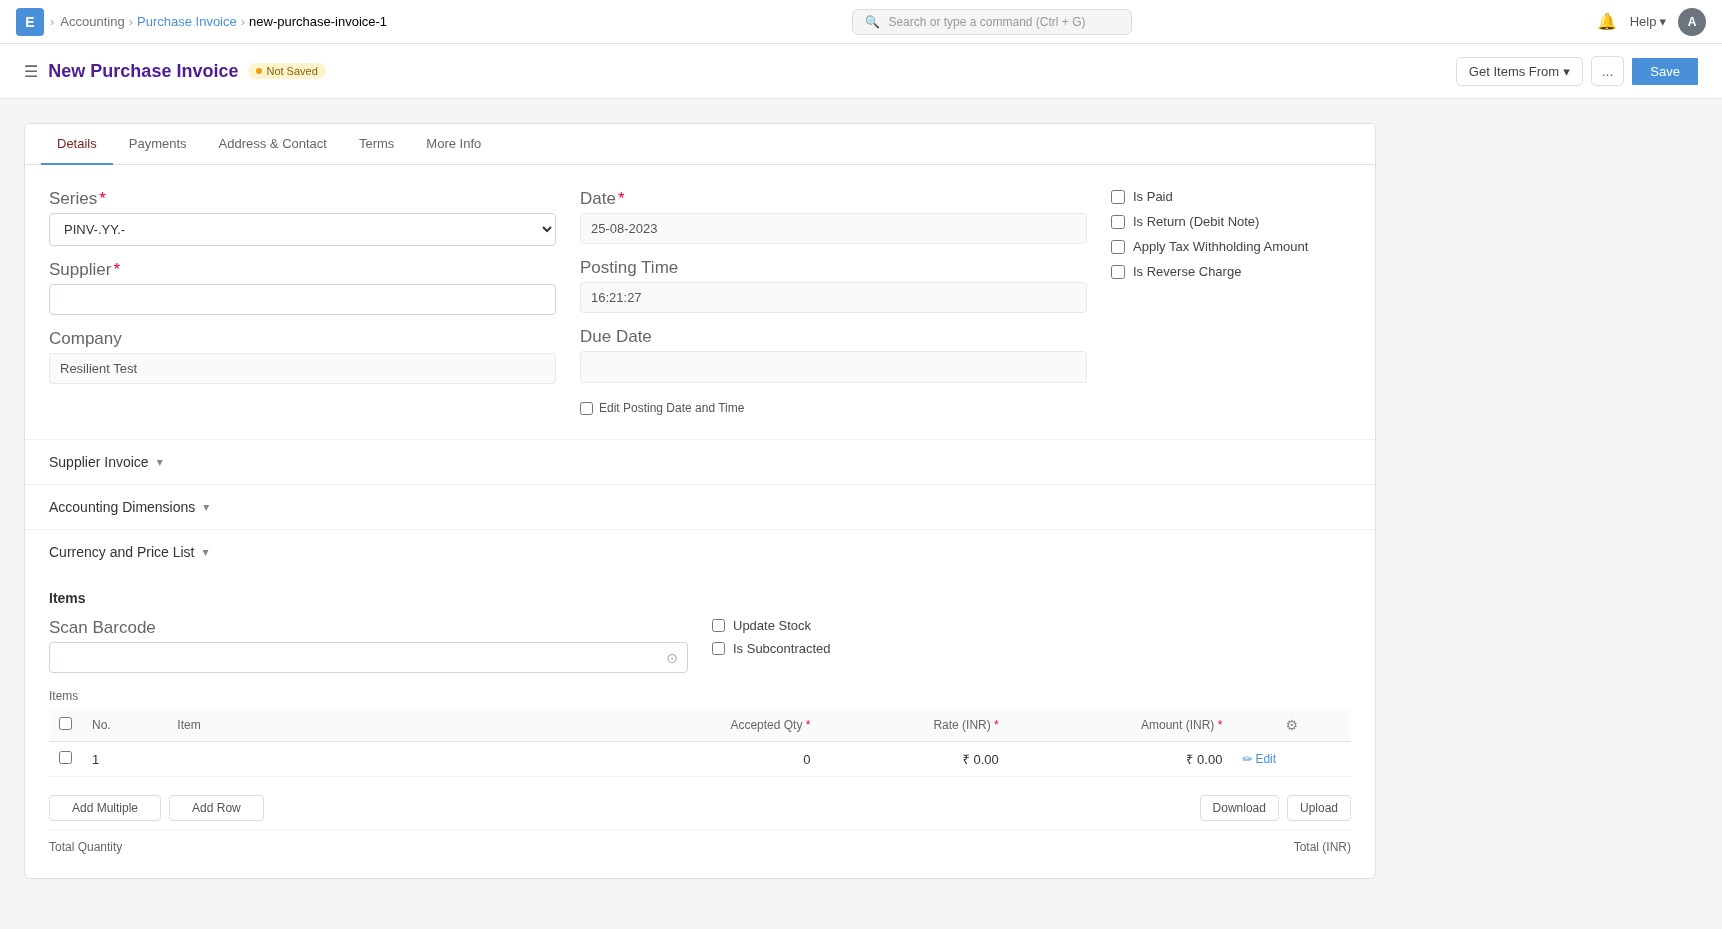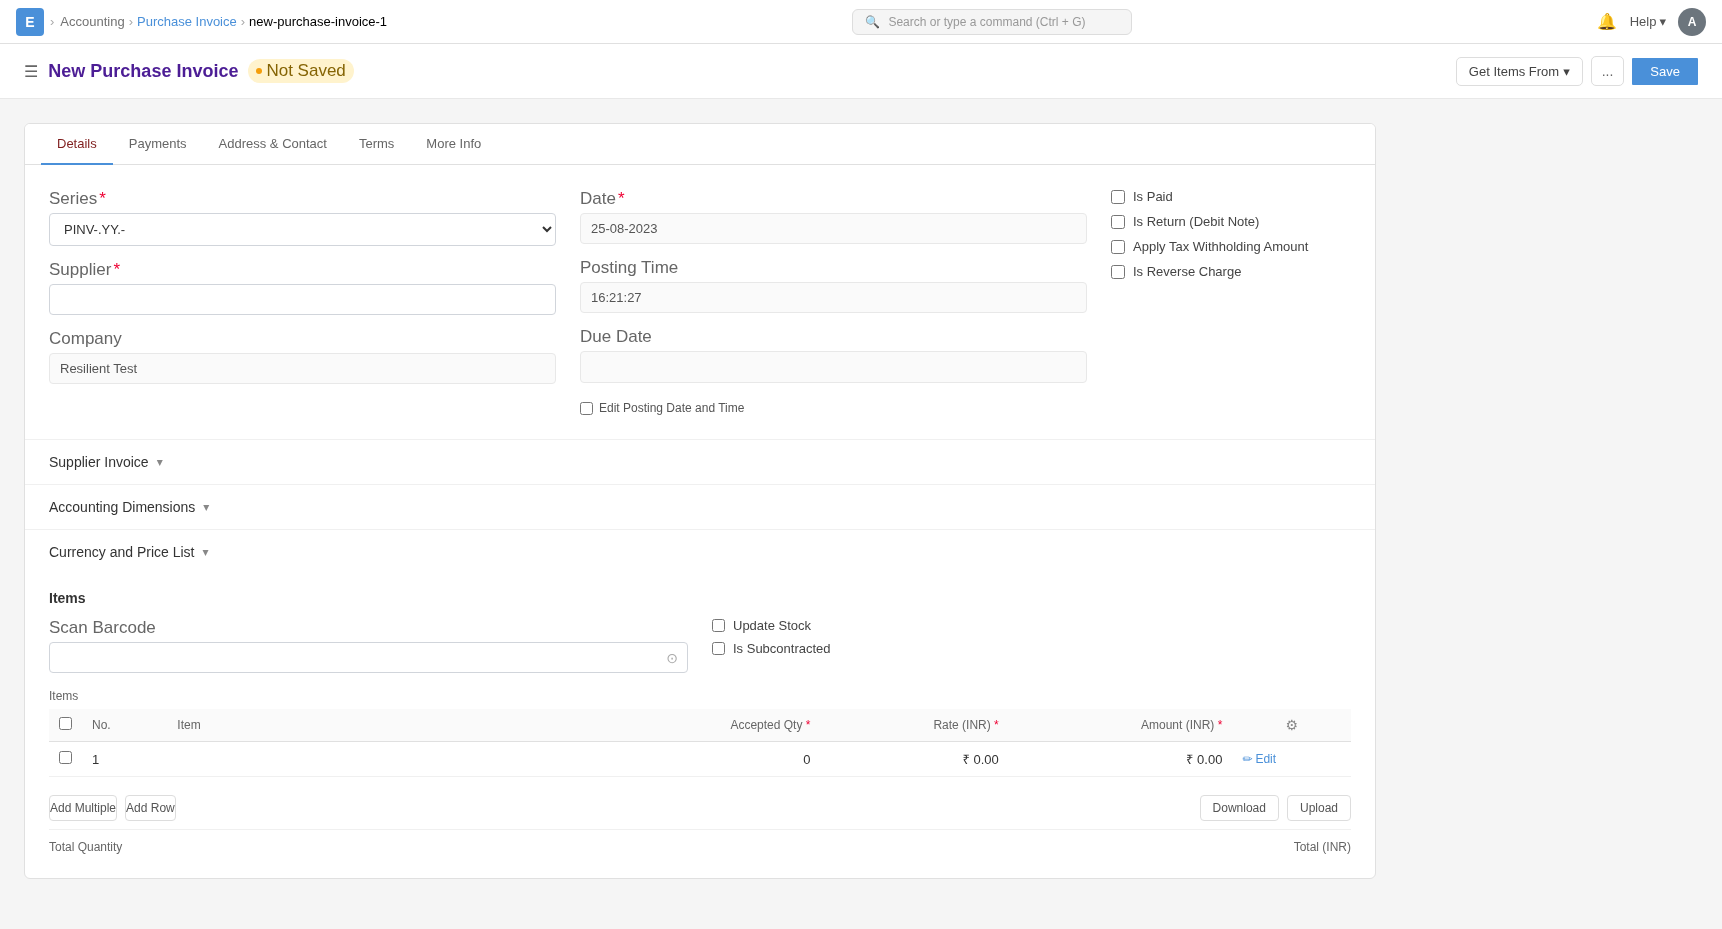--- a/index.html
+++ b/index.html
@@ -44,21 +44,21 @@
       display: flex; align-items: center; justify-content: space-between;
       background: #fff; border-bottom: 1px solid #e8e8e8;
       padding: 12px 24px;
     }
     .page-header-left { display: flex; align-items: center; gap: 10px; }
     .hamburger { font-size: 16px; color: #666; cursor: pointer; }
     .page-title { font-size: 18px; font-weight: 600; color: #4c1d95; }
     .status-badge {
       display: inline-flex; align-items: center; gap: 4px;
       background: #fff3cd; color: #856404; border-radius: 12px;
-      padding: 2px 8px; font-size: 17px; font-weight: 500;
+      padding: 2px 8px; font-size: 11px; font-weight: 500;
     }
     .status-dot { width: 6px; height: 6px; background: #f59e0b; border-radius: 50%; }
     .page-header-right { display: flex; align-items: center; gap: 8px; }
     .get-items-btn {
       display: flex; align-items: center; gap: 4px;
       border: 1px solid #ddd; border-radius: 5px; background: #fff;
       padding: 6px 12px; font-size: 13px; color: #444; cursor: pointer;
     }
     .more-btn {
       border: 1px solid #ddd; border-radius: 5px; background: #fff;
@@ -144,21 +144,21 @@
     }
     .items-table td {
       padding: 8px 10px; font-size: 13px; border-bottom: 1px solid #f0f0f0;
       vertical-align: middle;
     }
     .items-table .num-cell { text-align: right; }
     .edit-link { color: #4a90d9; font-size: 12px; cursor: pointer; text-decoration: none; display: flex; align-items: center; gap: 3px; }
     .table-actions { display: flex; gap: 8px; margin-top: 8px; }
     .action-btn {
       border: 1px solid #ddd; border-radius: 4px; background: #fff;
-      padding: 5px 0; font-size: 12px; color: #555; cursor: pointer;
+      padding: 5px 22px; font-size: 12px; color: #555; cursor: pointer;
     }
     .table-right-actions { display: flex; gap: 8px; justify-content: flex-end; margin-top: 8px; }
     .dl-btn {
       border: 1px solid #ddd; border-radius: 4px; background: #fff;
       padding: 5px 12px; font-size: 12px; color: #555; cursor: pointer;
     }
     .table-footer-row { display: flex; justify-content: space-between; align-items: center; margin-top: 8px; }
 
     .settings-icon { cursor: pointer; color: #888; font-size: 14px; }
 

